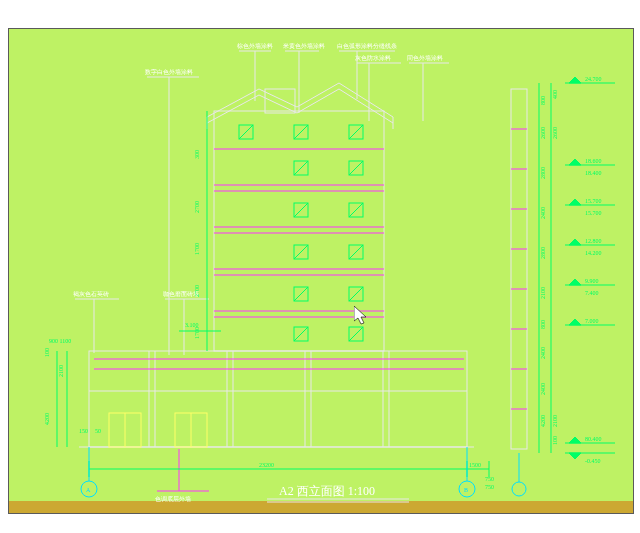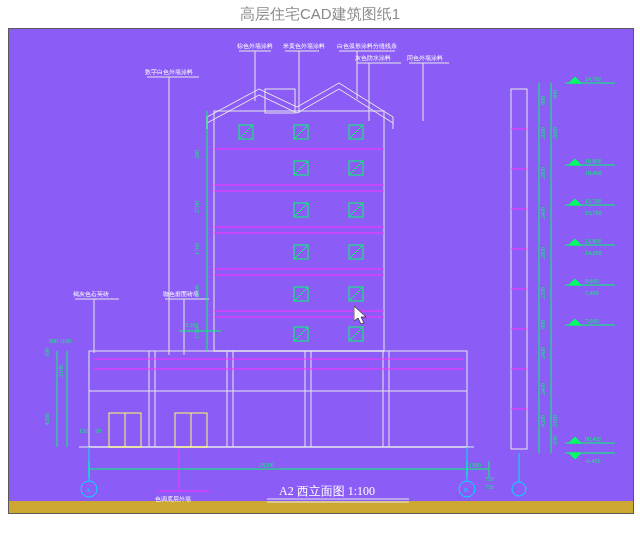--- a/index.html
+++ b/index.html
@@ -1,39 +1,36 @@
 <!DOCTYPE html>
 <html><head>
 <meta charset="utf-8">
 <style>
   html,body{margin:0;padding:0;background:#fff;font-family:"Microsoft YaHei",Arial,sans-serif;}
   .page{width:640px;height:533px;position:relative;}
   .title-bar{width:640px;height:28px;display:flex;align-items:center;justify-content:center;color:#8a8a8a;font-size:15px;}
-  .cad-frame{position:absolute;left:8px;top:28px;width:624px;height:484px;background:#8b5cf6;border:1px solid #5a5a5a;overflow:hidden;}
+  .cad-frame{position:absolute;left:8px;top:28px;width:624px;height:484px;background:#bef264;border:1px solid #5a5a5a;overflow:hidden;}
   .cad-svg{position:absolute;left:0;top:0;}
   .lbl{fill:#fff;font-size:6px;font-family:SimSun,serif;}
   .lblg{fill:#00ff66;font-size:6px;font-family:SimSun,serif;}
   .dim{fill:#00ff66;font-size:6px;font-family:SimSun,serif;}
   .title-t{fill:#fff;font-size:12px;font-family:SimSun,serif;}
   .white{stroke:#e8e8e8;stroke-width:1;fill:none;}
   .magenta{stroke:#ff33ff;stroke-width:1;fill:none;}
   .green{stroke:#00ff66;stroke-width:1;fill:none;}
   .greenfill{stroke:#00ff66;stroke-width:1;fill:#00ff66;}
   .cyan{stroke:#00e0ff;stroke-width:1;fill:none;}
   .yellow{stroke:#ffff66;stroke-width:1;fill:none;}
   .gold{fill:#cca832;}
   .cursor{position:absolute;left:345px;top:277px;pointer-events:none;}
 </style>
 </head>
 <body>
 
 <div class="page">
-  <div class="title-bar">
-      <span>高层住宅CAD建筑图纸1</span>
-    </div>
 
   <div class="cad-frame">
     <svg class="cad-svg" width="624" height="484" viewBox="0 0 624 484">
 
       <rect x="0" y="472" width="624" height="12" class="gold"></rect>
 
       <line x1="70" y1="418" x2="465" y2="418" class="white" stroke-width="2"></line>
 
       <rect x="80" y="322" width="378" height="96" class="white"></rect>
       <line x1="80" y1="362" x2="458" y2="362" class="white"></line>

